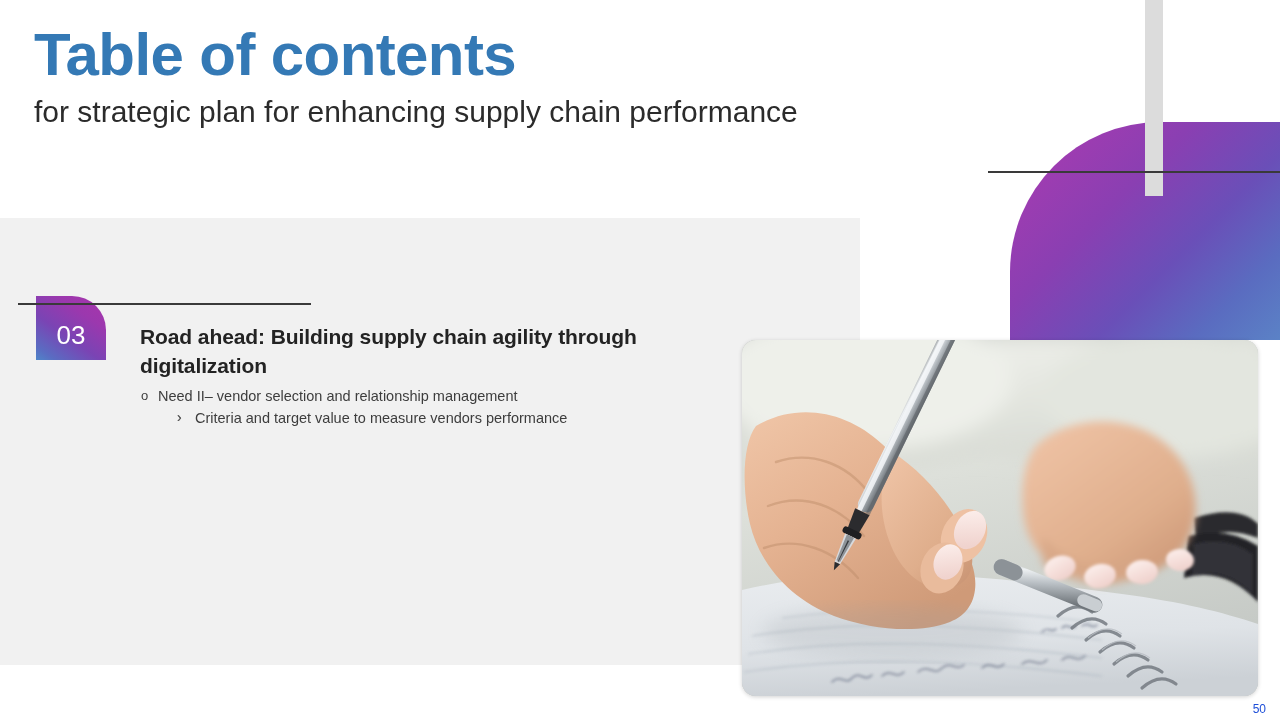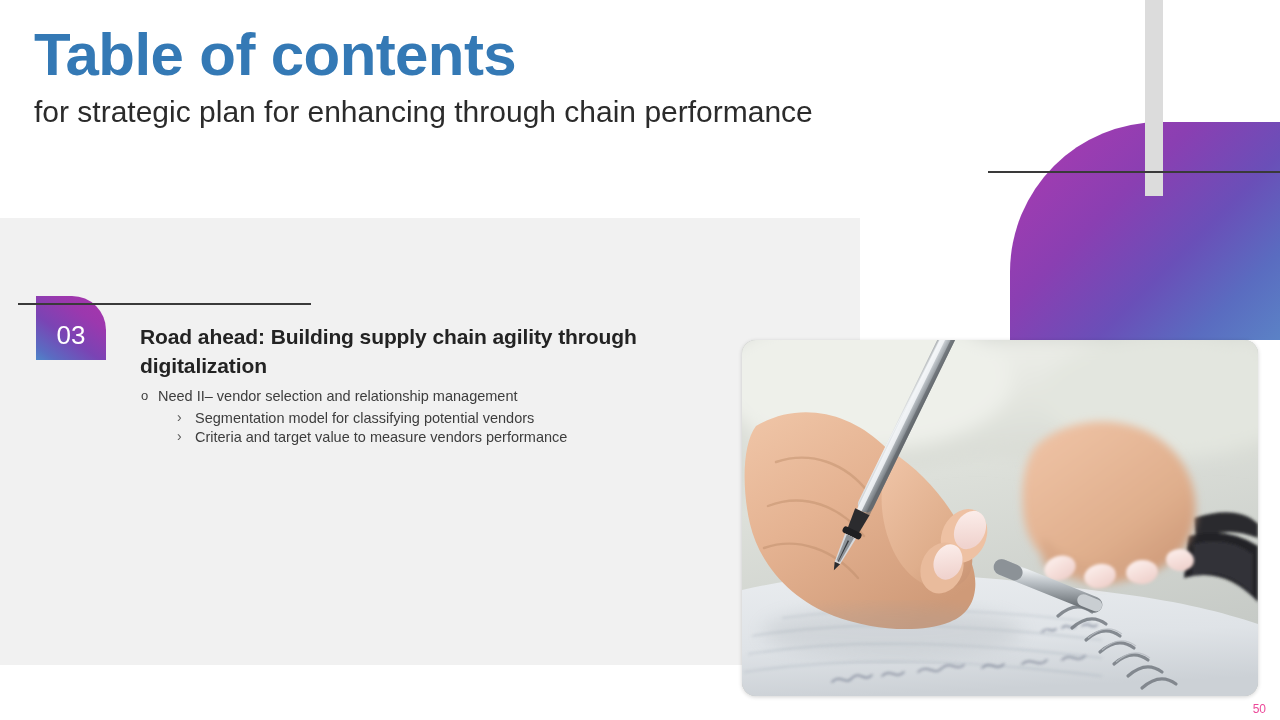--- a/index.html
+++ b/index.html
@@ -179,55 +179,54 @@
     box-shadow: 0 1px 4px rgba(0,0,0,0.18);
   }
   .photo svg { display: block; width: 100%; height: 100%; }
 
   
   .page-num {
     position: absolute;
     right: 14px;
     bottom: 4px;
     font-size: 12px;
-    color: #ec4899;
+    color: #1d4ed8;
     margin-top: 46px;
   }
 </style>
 </head>
 <body>
 
 <div id="slide">
 
   <div class="deco-blob"></div>
   <div class="deco-vbar"></div>
   <div class="deco-hline"></div>
 
   <div class="header">
     <h1 class="title">Table of contents</h1>
-    <h2 class="subtitle">for strategic plan for enhancing through chain performance</h2>
+    <h2 class="subtitle">for strategic plan for enhancing supply chain performance</h2>
   </div>
 
   <div class="panel"></div>
 
   <div class="entry-rule"></div>
   <div class="badge">
     <span class="badge-num">03</span>
   </div>
 
   <div class="entry-body">
     <p class="entry-heading">Road ahead: Building supply chain agility through digitalization</p>
     <ul class="bullets">
       <li class="bullet-l1">
         <span class="mk">o</span>
         <span>Need II–  vendor selection and relationship management</span>
         <ul class="sub-list">
           <li class="bullet-l2">
             <span class="mk">›</span>
-            <span>Segmentation model for classifying potential vendors</span>
           </li>
           <li class="bullet-l2">
             <span class="mk">›</span>
             <span>Criteria and target value to measure vendors performance</span>
           </li>
         </ul>
       </li>
     </ul>
   </div>
 

